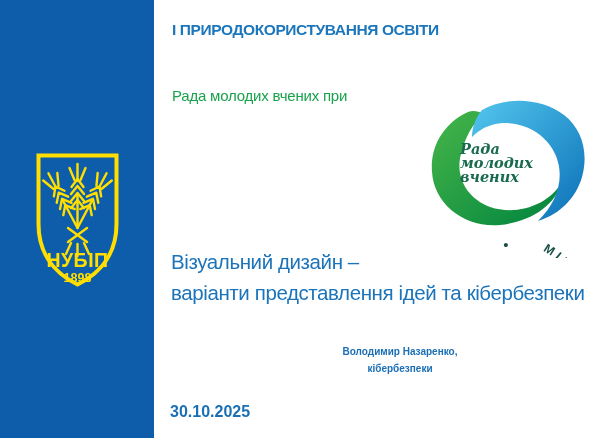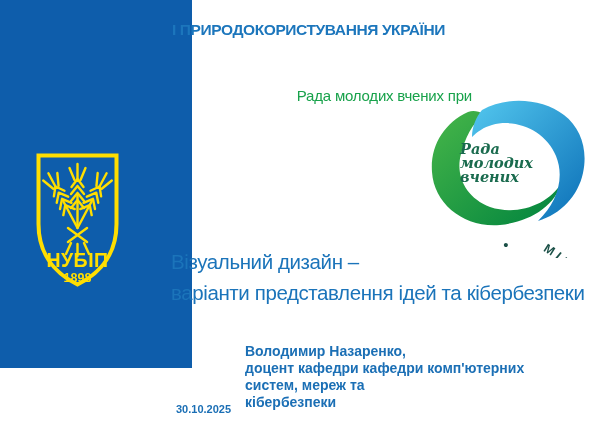--- a/index.html
+++ b/index.html
@@ -1,44 +1,44 @@
 <!DOCTYPE html>
 <html><head>
 <meta charset="utf-8">
 <style>
   html,body{margin:0;padding:0;background:#ffffff;}
   .slide{
     position:relative;width:606px;height:438px;background:#ffffff;overflow:hidden;
     font-family:"Liberation Sans",sans-serif;
   }
   .sidebar{
-    position:absolute;left:0;top:0;width:154px;height:368px;background:#0E5DAB;padding-left:38px;
+    position:absolute;left:0;top:0;width:154px;height:438px;background:#0E5DAB;
   }
   .emblem-svg{position:absolute;left:33px;top:150px;}
   .header{
     position:absolute;left:172px;top:20px;width:420px;
     color:#1C76BC;font-size:15.5px;font-weight:700;line-height:19px;letter-spacing:-0.4px;
   }
   .council{
     position:absolute;left:172px;top:87px;width:300px;
-    color:#18A24B;font-size:15px;font-weight:400;line-height:18px;letter-spacing:-0.2px;text-align:right;
+    color:#18A24B;font-size:15px;font-weight:400;line-height:18px;letter-spacing:-0.2px;
   }
   .council b{font-weight:700;}
   .logo-svg{position:absolute;left:410px;top:66px;}
   .title{
     position:absolute;left:171px;top:246px;width:420px;
     color:#1B74BA;font-size:20.5px;font-weight:400;line-height:31px;letter-spacing:-0.4px;
   }
   .author{
     position:absolute;left:245px;top:343px;width:310px;
-    color:#1B6FB5;font-size:14px;font-weight:600;line-height:17px;
+    color:#1B6FB5;font-size:10px;font-weight:600;line-height:17px;text-align:center;
   }
   .date{
     position:absolute;left:170px;top:403px;
-    color:#1B6FB5;font-size:11px;font-weight:600;margin-left:6px;
+    color:#1B6FB5;font-size:16px;font-weight:600;
   }
   .ring-text{
     font-family:"Liberation Sans",sans-serif;font-weight:700;font-size:12.5px;
     letter-spacing:3.2px;fill:#1B5047;
   }
   .center-text{
     font-family:"DejaVu Serif","Liberation Serif",serif;font-style:italic;font-weight:700;
     font-size:14.5px;fill:#1A6B4E;
   }
   .shield-acronym{
@@ -72,21 +72,21 @@
         <use href="#ear" transform="translate(44.5,78) rotate(-28)"></use>
         <use href="#ear" transform="translate(44.5,78) rotate(28)"></use>
         <path d="M35,78 L54,92 M54,78 L35,92 M38,93 L33,104 M44.5,94 L44.5,106 M51,93 L56,104" stroke="#FFDE00" stroke-width="2.4" stroke-linecap="round" fill="none"></path>
       </g>
       <text class="shield-acronym" x="44.5" y="117" text-anchor="middle">НУБІП</text>
       <text class="shield-year" x="44.5" y="131.5" text-anchor="middle">1898</text>
     </svg>
   </div>
 
   <div class="header">
-    <div>І ПРИРОДОКОРИСТУВАННЯ УКРАЇНИ</div>
+    <div>І ПРИРОДОКОРИСТУВАННЯ ОСВІТИ</div>
   </div>
 
   <div class="council">
     <div>Рада молодих вчених при</div>
   </div>
 
   <svg class="logo-svg" width="192" height="192" viewBox="0 0 192 192">
     <defs>
       <linearGradient id="gGrad" x1="0" y1="0" x2="1" y2="1">
         <stop offset="0" stop-color="#47B649"></stop>
@@ -117,19 +117,18 @@
     <text class="center-text" x="50" y="116">вчених</text>
   </svg>
 
   <div class="title">
     <div>Візуальний дизайн –</div>
     <div>варіанти представлення ідей та кібербезпеки</div>
   </div>
 
   <div class="author">
     <div>Володимир Назаренко,</div>
-    <div>доцент кафедри кафедри комп'ютерних систем, мереж та</div>
     <div>кібербезпеки</div>
   </div>
 
   <div class="date">30.10.2025</div>
 
 </div>
 
 </body></html>

